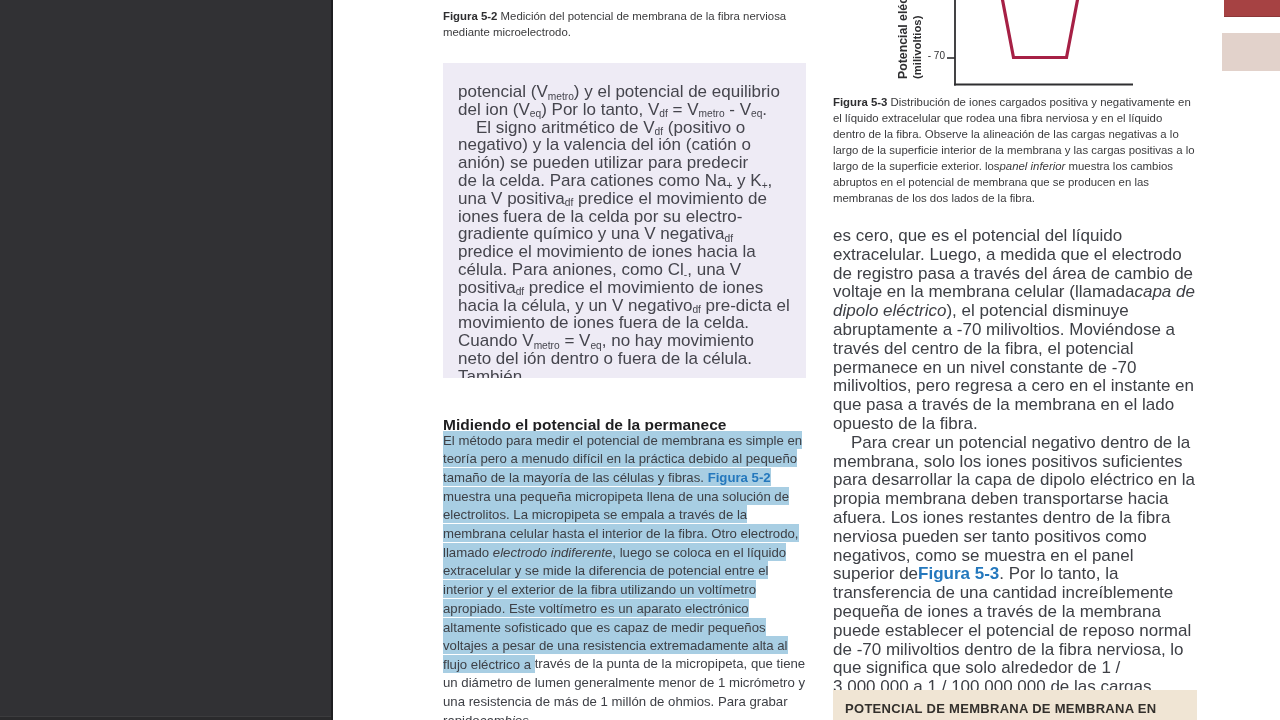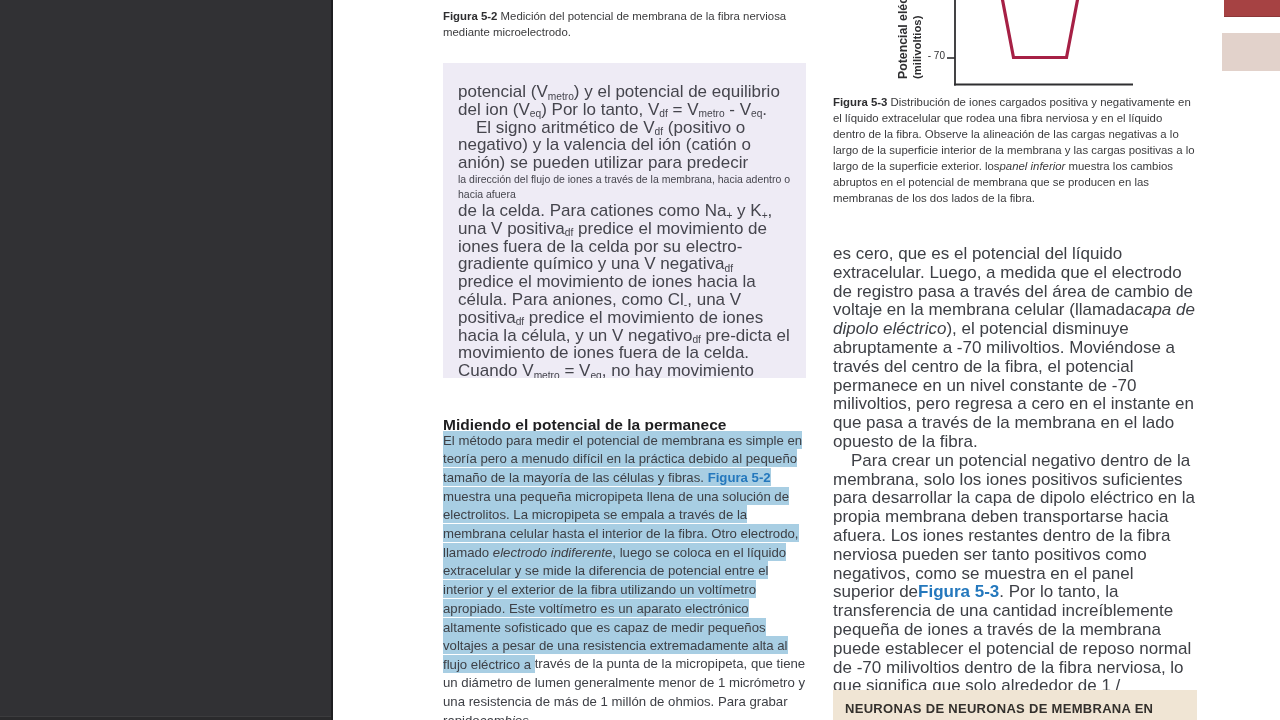--- a/index.html
+++ b/index.html
@@ -36,21 +36,21 @@
     font-size:15.5px;font-weight:700;color:#1f1f21;
   }
   .left-para{
     position:absolute;left:443px;top:431px;width:363px;
     font-size:13.2px;line-height:18.7px;color:#3e4046;
   }
   .hl{background:var(--c-highlight,#a8cee3);padding:1.5px 0;box-decoration-break:clone;-webkit-box-decoration-break:clone;}
   .fig{color:var(--c-link,#2478bd);font-weight:700;text-decoration:none;cursor:pointer;}
   
   .col-right{position:absolute;left:833px;top:94px;width:364px;color:#3e4046;}
-  .col-right .caption{margin-bottom:39px;}
+  .col-right .caption{margin-bottom:21px;}
   .col-right p{font-size:17px;line-height:18.8px;margin:0;}
   .col-right p.ind{text-indent:18px;}
   .section-box{
     position:absolute;left:833px;top:690px;width:364px;height:40px;
     background:var(--c-section,#f0e5d4);box-sizing:border-box;padding:11px 12px;
   }
   .section-box .shead{
     font-size:13px;font-weight:700;letter-spacing:0.3px;color:#33302c;
   }
   
@@ -80,37 +80,36 @@
 
 <div class="left-panel">
   <div class="left-panel-bottom"></div>
 </div>
 
 <div class="caption cap-5-2"><b>Figura 5-2</b> Medición del potencial de membrana de la fibra nerviosa mediante microelectrodo.</div>
 
 <div class="info-box">
   <div class="med">potencial (V<sub>metro</sub>) y el potencial de equilibrio del ion (V<sub>eq</sub>) Por lo tanto, V<sub>df</sub> = V<sub>metro</sub> - V<sub>eq</sub>.</div>
   <div class="med indent">El signo aritmético de V<sub>df</sub> (positivo o negativo) y la valencia del ión (catión o anión) se pueden utilizar para predecir</div>
-  <div class="small">la dirección del flujo de iones a través de la membrana, hacia adentro o hacia afuera</div>
   <div class="med">de la celda. Para cationes como Na<sub>+</sub> y K<sub>+</sub>, una V positiva<sub>df</sub> predice el movimiento de iones fuera de la celda por su electro-gradiente químico y una V negativa<sub>df</sub> predice el movimiento de iones hacia la célula. Para aniones, como Cl<sub>-</sub>, una V positiva<sub>df</sub> predice el movimiento de iones hacia la célula, y un V negativo<sub>df</sub> pre-dicta el movimiento de iones fuera de la celda. Cuando V<sub>metro</sub> = V<sub>eq</sub>, no hay movimiento neto del ión dentro o fuera de la célula. También,</div>
 
 </div>
 
 <h2 class="subheading">Midiendo el potencial de la permanece</h2>
 
 <div class="left-para"><span class="hl">El método para medir el potencial de membrana es simple en teoría pero a menudo difícil en la práctica debido al pequeño tamaño de la mayoría de las células y fibras. <a class="fig">Figura 5-2</a> muestra una pequeña micropipeta llena de una solución de electrolitos. La micropipeta se empala a través de la membrana celular hasta el interior de la fibra. Otro electrodo, llamado <i>electrodo indiferente</i>, luego se coloca en el líquido extracelular y se mide la diferencia de potencial entre el interior y el exterior de la fibra utilizando un voltímetro apropiado. Este voltímetro es un aparato electrónico altamente sofisticado que es capaz de medir pequeños voltajes a pesar de una resistencia extremadamente alta al flujo eléctrico a </span>través de la punta de la micropipeta, que tiene un diámetro de lumen generalmente menor de 1 micrómetro y una resistencia de más de 1 millón de ohmios. Para grabar rapido<i>cambios</i><br>en el potencial de membrana durante la transmisión de impulsos</div>
 
 <div class="col-right">
   <div class="caption"><b>Figura 5-3</b> Distribución de iones cargados positiva y negativamente en el líquido extracelular que rodea una fibra nerviosa y en el líquido dentro de la fibra. Observe la alineación de las cargas negativas a lo largo de la superficie interior de la membrana y las cargas positivas a lo largo de la superficie exterior. los<i>panel inferior</i> muestra los cambios abruptos en el potencial de membrana que se producen en las membranas de los dos lados de la fibra.</div>
   <p>es cero, que es el potencial del líquido extracelular. Luego, a medida que el electrodo de registro pasa a través del área de cambio de voltaje en la membrana celular (llamada<i>capa de dipolo eléctrico</i>), el potencial disminuye abruptamente a -70 milivoltios. Moviéndose a través del centro de la fibra, el potencial permanece en un nivel constante de -70 milivoltios, pero regresa a cero en el instante en que pasa a través de la membrana en el lado opuesto de la fibra.</p>
   <p class="ind">Para crear un potencial negativo dentro de la membrana, solo los iones positivos suficientes para desarrollar la capa de dipolo eléctrico en la propia membrana deben transportarse hacia afuera. Los iones restantes dentro de la fibra nerviosa pueden ser tanto positivos como negativos, como se muestra en el panel superior de<a class="fig">Figura 5-3</a>. Por lo tanto, la transferencia de una cantidad increíblemente pequeña de iones a través de la membrana puede establecer el potencial de reposo normal de -70 milivoltios dentro de la fibra nerviosa, lo que significa que solo alrededor de 1 / 3.000.000 a 1 / 100.000.000 de las cargas positivas totales dentro de la fibra deben ser transferido. Además, un número igualmente pequeño de iones positivos que se mueven desde el exterior hacia el interior de la fibra puede revertir el potencial desde -70 milivoltios hasta +35 milivoltios en tan solo 1 / 10.000 de segundo. El desplazamiento rápido de iones de esta manera provoca las señales nerviosas que se comentan en secciones posteriores de este capítulo.</p>
 </div>
 
 <div class="section-box">
-  <div class="shead">NEURONAS DE NEURONAS DE MEMBRANA EN</div>
+  <div class="shead">POTENCIAL DE MEMBRANA DE MEMBRANA EN</div>
 </div>
 
 <div class="ylab ylab1">Potencial eléctrico</div>
 <div class="ylab ylab2">(milivoltios)</div>
 <div class="ytick-label">- 70</div>
 
 <svg class="chart-svg" viewBox="0 0 260 95" xmlns="http://www.w3.org/2000/svg">
   <line x1="75" y1="0" x2="75" y2="85.5" stroke="#2f2f31" stroke-width="1.8"></line>
   <line x1="74" y1="84.5" x2="253" y2="84.5" stroke="#2f2f31" stroke-width="1.8"></line>
   <line x1="67" y1="58" x2="75" y2="58" stroke="#2f2f31" stroke-width="1.6"></line>

